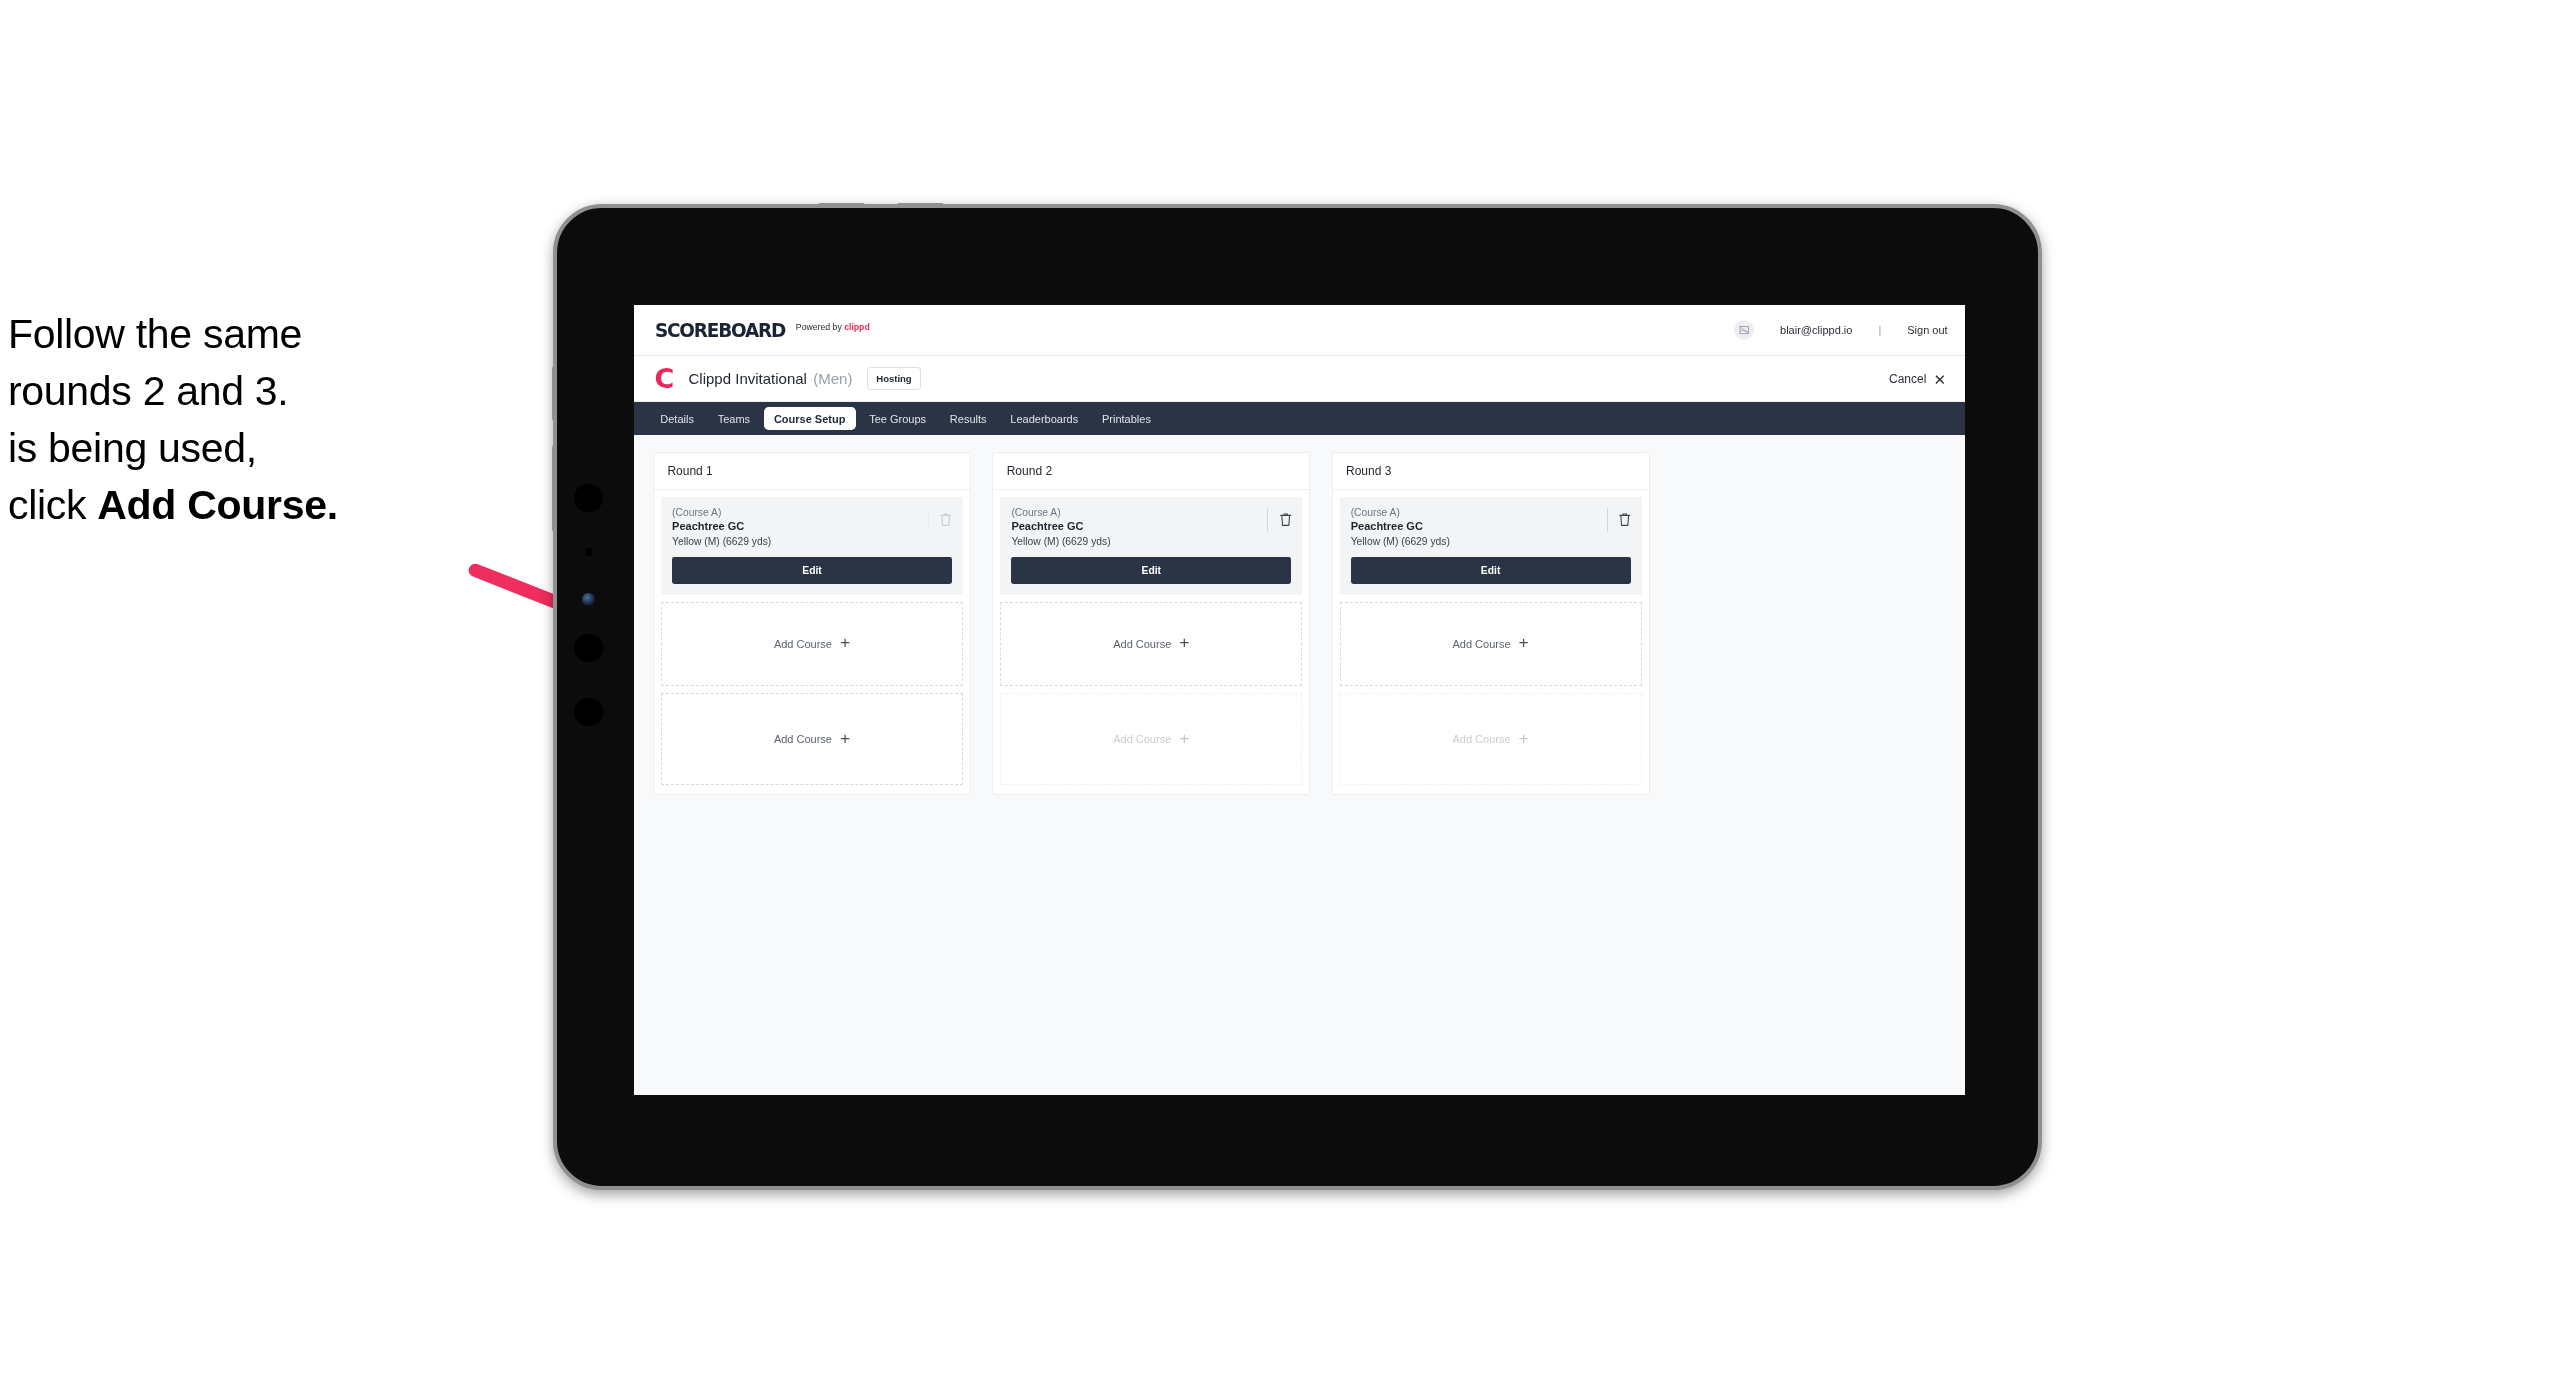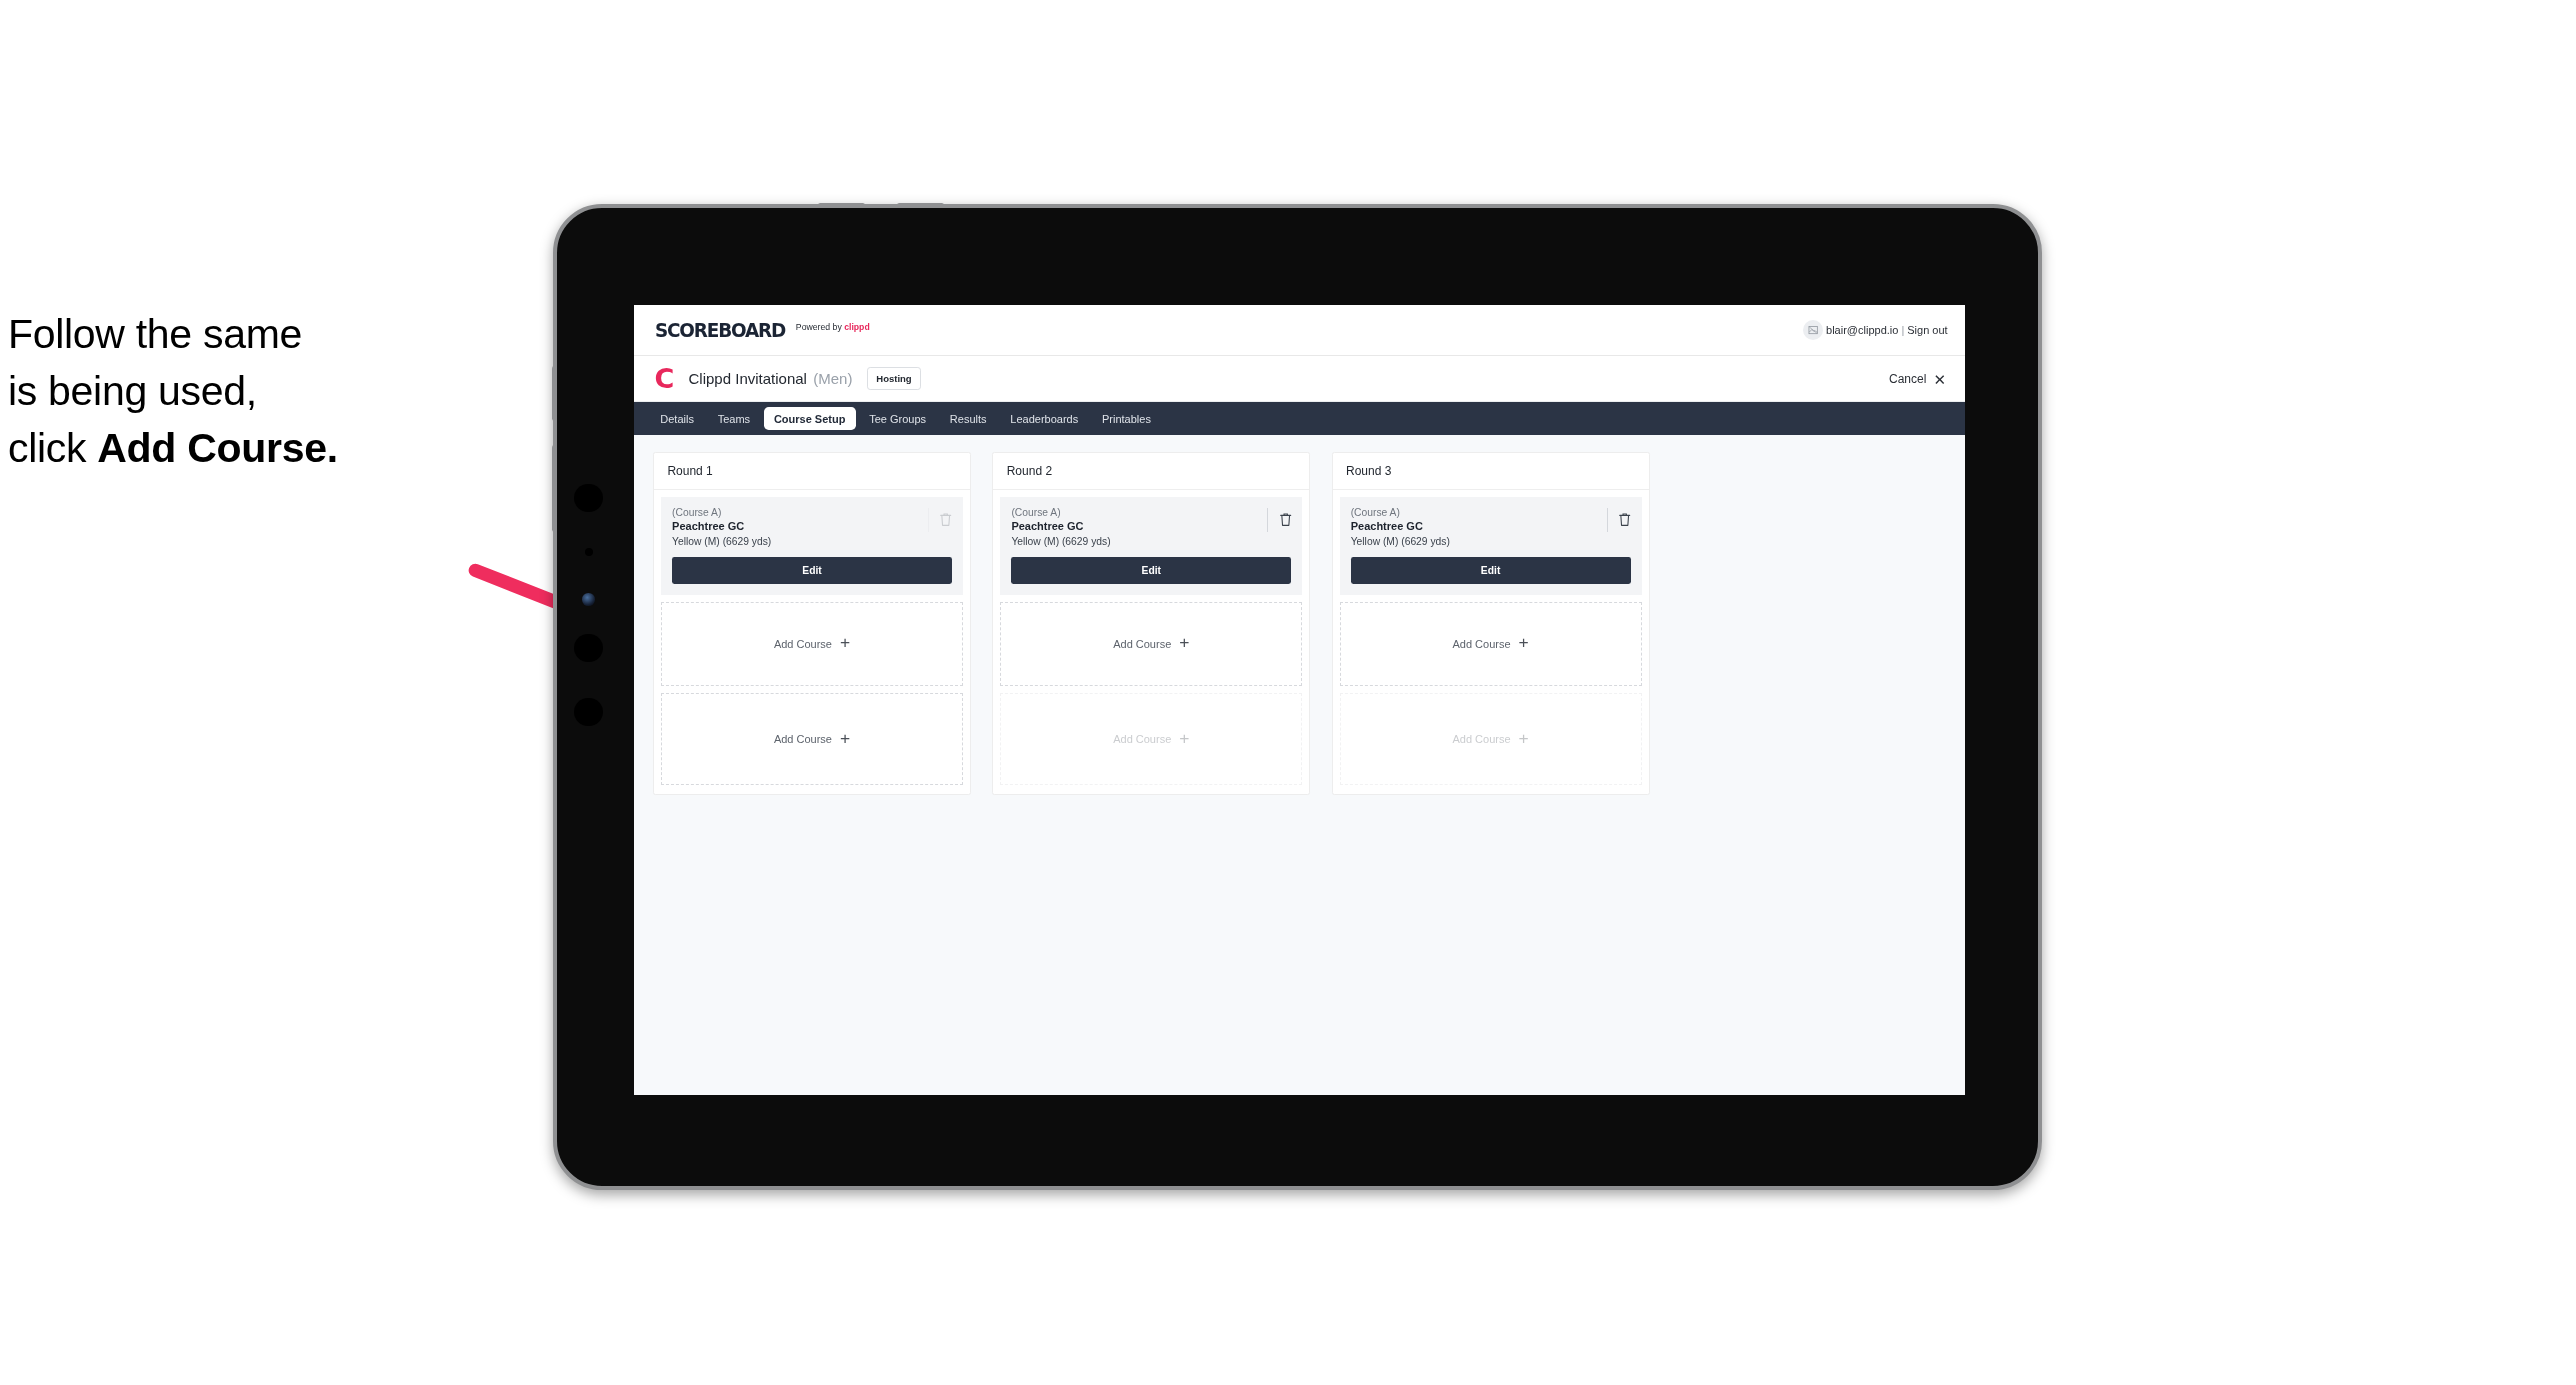--- a/index.html
+++ b/index.html
@@ -92,21 +92,21 @@
     color:#2a2f38;
     position:relative;
     cursor: pointer;
   }
   .navitem.active::after {
     content:""; position:absolute; left:9.5px; right:9.5px; bottom:0;
     height:2.4px; background:#e8285c;
   }
   .acct {
     position:absolute; right: 17.4px; top:0; bottom:0;
-    display:flex; align-items:center; gap:3px;
+    display:flex; align-items:center; gap:26px;
     font-size: 11px; color:#2b2f36;
   }
   .avatar {
     width:20.5px; height:20.5px; border-radius:50%;
     background:#eceef1;
     display:flex; align-items:center; justify-content:center;
   }
   .acct .sep { color:#9aa0a8; }
   .acct a { color:#2b2f36; text-decoration:none; cursor:pointer; }
 
@@ -217,20 +217,21 @@
   .addcard.faded { opacity: 0.32; }
   .addcard.tall { height: 92px; }
 </style>
 </head>
 <body>
 
 <div class="stage">
 
   <div class="caption">
     <span class="ln">Follow the same</span>
+    <span class="ln">rounds 2 and 3.</span>
     <span class="ln">is being used,</span>
     <span class="ln"><span>click </span><b>Add Course.</b></span>
   </div>
 
   <svg class="arrow-svg" viewBox="0 0 470 190">
     <path d="M22,22 L352,152" stroke="#ef2d5e" stroke-width="17" stroke-linecap="round" fill="none"></path>
     <path d="M375,168 L302,110 L350,100 Z" fill="#ef2d5e"></path>
     <path d="M375,168 L290,158 L306,112 Z" fill="#ef2d5e"></path>
   </svg>
 

